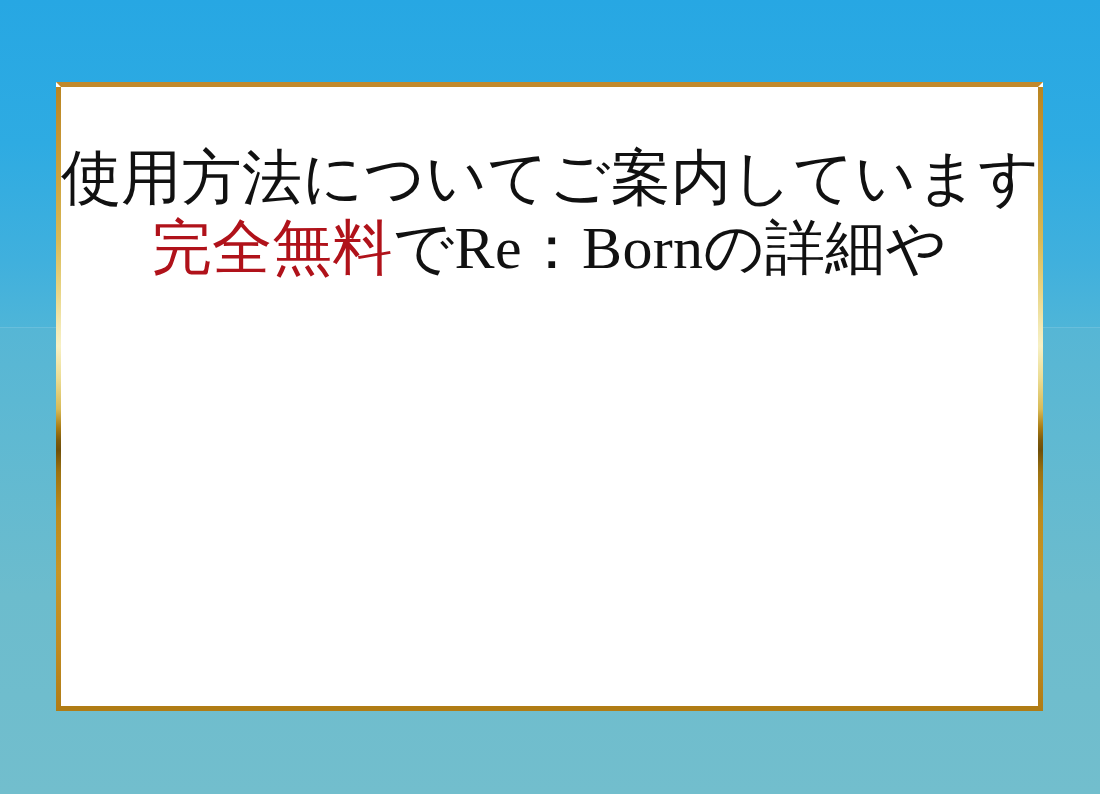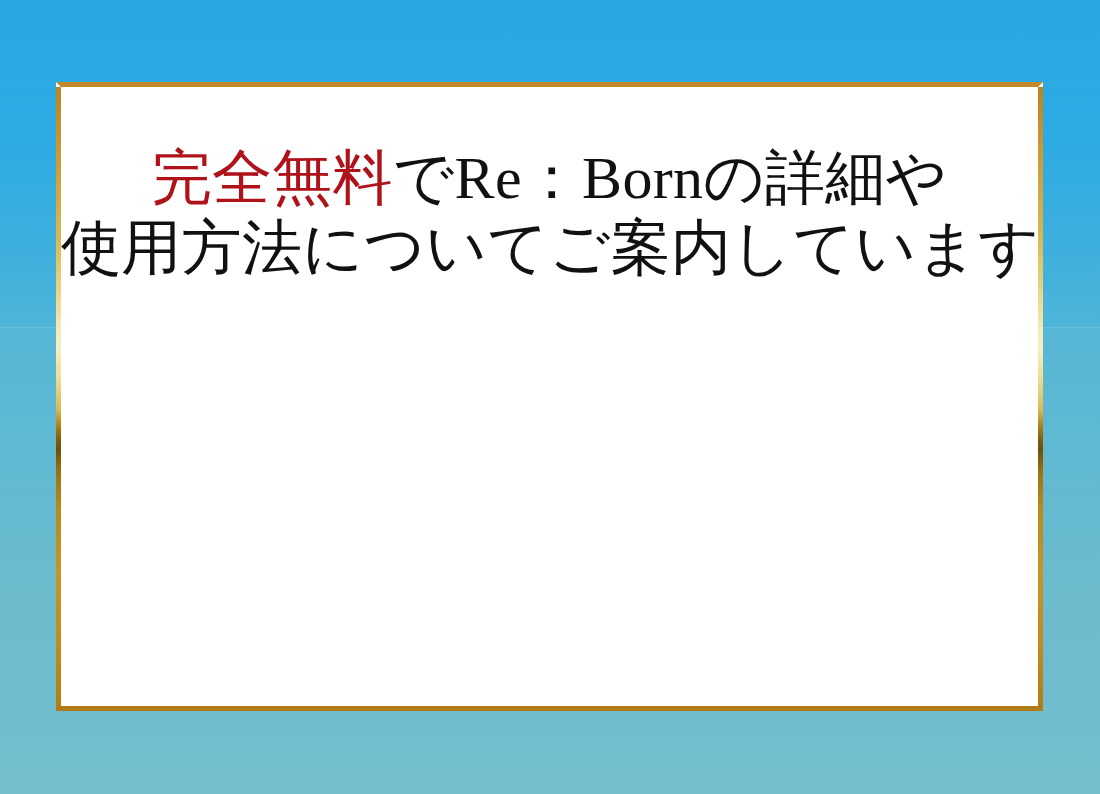--- a/index.html
+++ b/index.html
@@ -129,22 +129,22 @@
 
 <div class="stage">
 
   <div class="bg-gradient"></div>
   <div class="bg-seam"></div>
 
   <div class="card-frame">
     <div class="card-inner">
 
       <div class="headline">
+        <span class="headline-line seg-normal">使用方法についてご案内しています</span>
         <span class="headline-line"><span class="seg-highlight">完全無料</span><span class="seg-normal">でRe：Bornの詳細や</span></span>
-        <span class="headline-line seg-normal">使用方法についてご案内しています</span>
       </div>
 
       <div class="body-space"></div>
 
     </div>
   </div>
 
 </div>
 
 </body></html>

